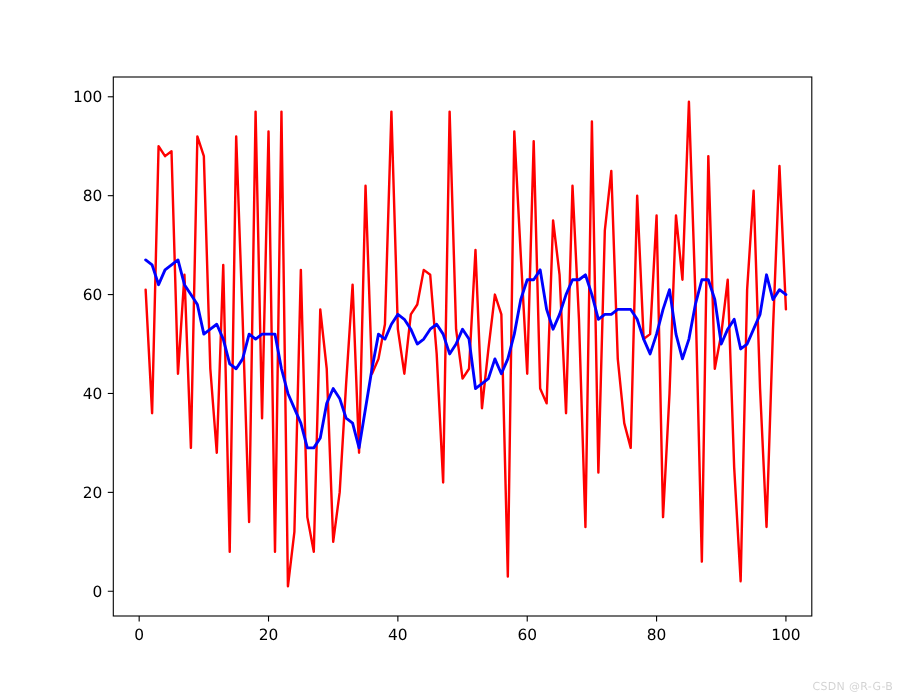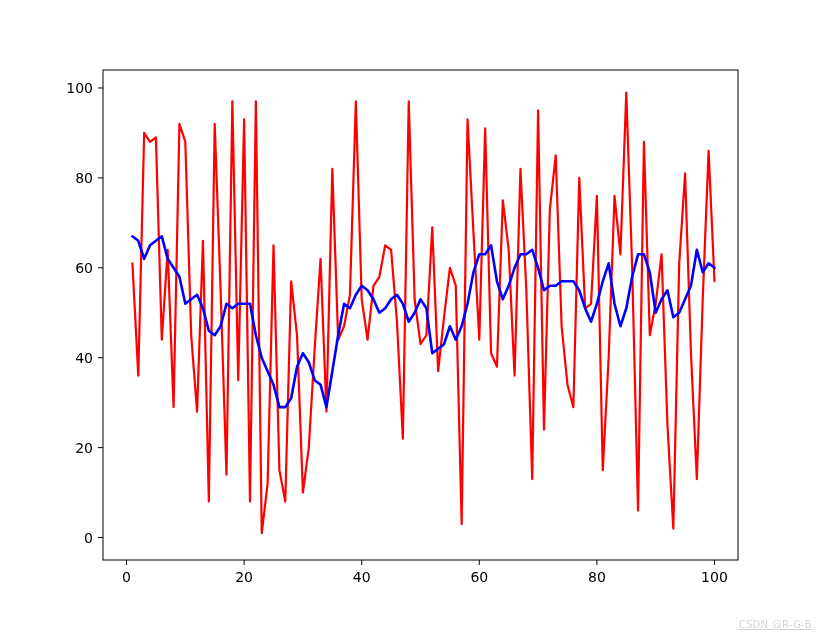--- a/index.html
+++ b/index.html
@@ -21,21 +21,20 @@
     left: 0;
   }
   #watermark {
     position: absolute;
     right: 8px;
     bottom: 6px;
     font-size: 10px;
     color: rgba(0,0,0,0.18);
     letter-spacing: 0.3px;
     pointer-events: none;
-    text-decoration: underline;
   }
   svg { display: block; }
   .tick-label {
     font-size: 14px;
     fill: #000;
   }
 </style>
 </head>
 <body>
 

